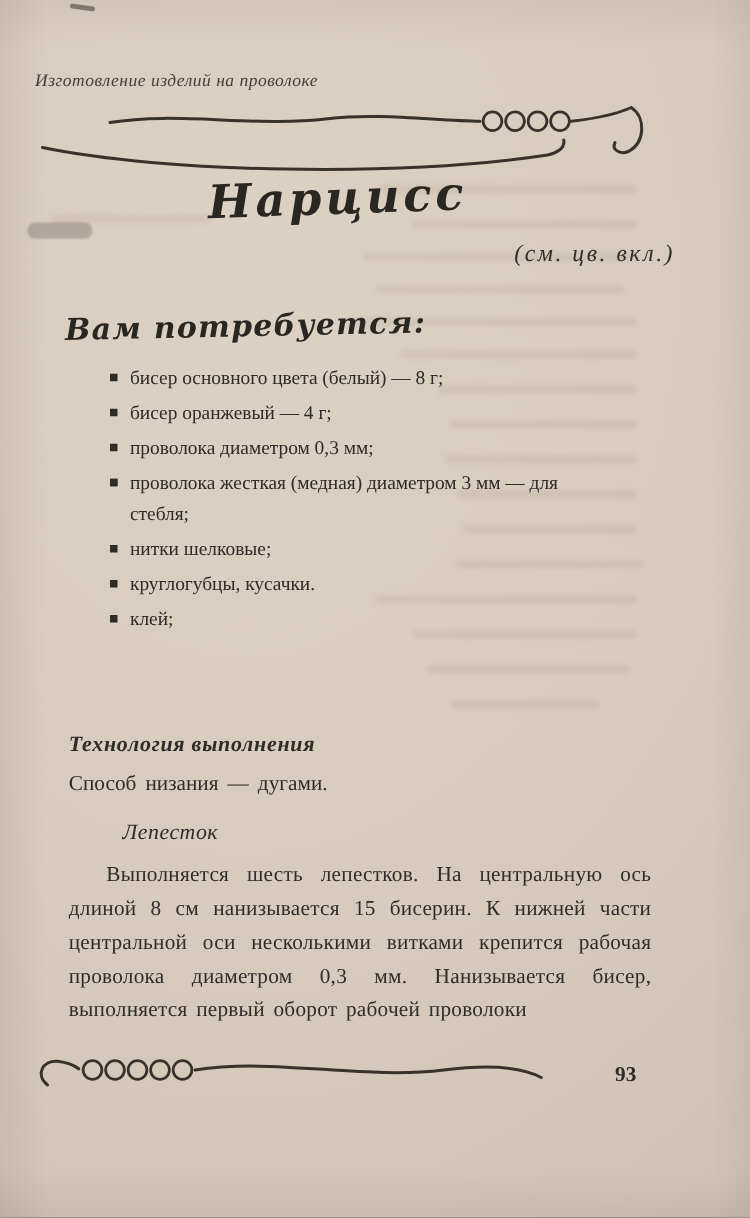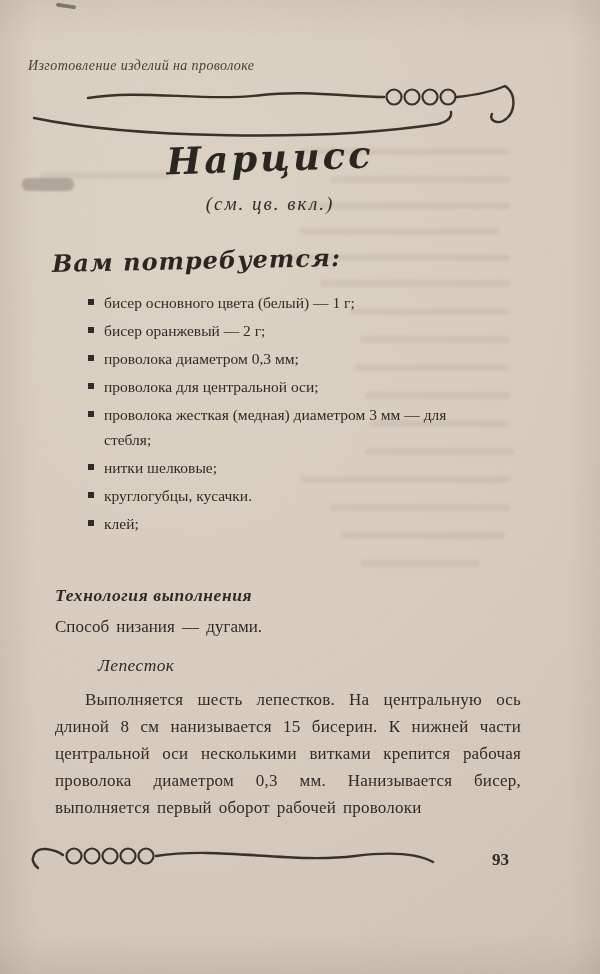--- a/index.html
+++ b/index.html
@@ -73,21 +73,21 @@
     font-weight: bold;
     font-size: 37px;
     letter-spacing: 3px;
     color: #2a2621;
     transform: rotate(-2deg);
   }
   .subtitle {
     position: absolute;
     left: 0; top: 193px;
     width: 540px;
-    text-align: center;
+    text-align: right;
     font-style: italic;
     font-size: 19px;
     letter-spacing: 2px;
     color: #322d27;
   }
 
   
   .needs-heading {
     position: absolute;
     left: 52px; top: 246px;
@@ -203,24 +203,24 @@
     <circle cx="448" cy="25" r="7.5"></circle>
     <path d="M457,25 C475,23 494,19 505,14 C517,22 516,42 503,49 C496,52 489,48 492,42"></path>
     <path d="M34,46 C130,66 320,70 438,52 C446,50 452,46 451,40"></path>
   </svg>
 
   <div class="title">Нарцисс</div>
   <div class="subtitle">(см. цв. вкл.)</div>
 
   <div class="needs-heading">Вам потребуется:</div>
   <ul class="materials">
-    <li><span class="bullet"></span><span>бисер основного цвета (белый) — 1 г;</span></li>
-    <li><span class="bullet"></span><span>бисер оранжевый — 2 г;</span></li>
+    <li><span class="bullet"></span><span>бисер основного цвета (белый) — 8 г;</span></li>
+    <li><span class="bullet"></span><span>бисер оранжевый — 4 г;</span></li>
     <li><span class="bullet"></span><span>проволока диаметром 0,3 мм;</span></li>
-    <li><span class="bullet"></span><span>проволока для центральной оси;</span></li>
+    <li><span class="bullet"></span></li>
     <li><span class="bullet"></span><span>проволока жесткая (медная) диаметром 3 мм — для стебля;</span></li>
     <li><span class="bullet"></span><span>нитки шелковые;</span></li>
     <li><span class="bullet"></span><span>круглогубцы, кусачки.</span></li>
     <li><span class="bullet"></span><span>клей;</span></li>
   </ul>
 
   <div class="tech-heading">Технология выполнения</div>
   <div class="method-line">Способ низания — дугами.</div>
   <div class="petal-heading">Лепесток</div>
   <div class="petal-paragraph">Выполняется шесть лепестков. На центральную ось длиной 8 см нанизывается 15 бисерин. К нижней части центральной оси несколькими витками крепится рабочая проволока диаметром 0,3 мм. Нанизывается бисер, выполняется первый оборот рабочей проволоки</div>

